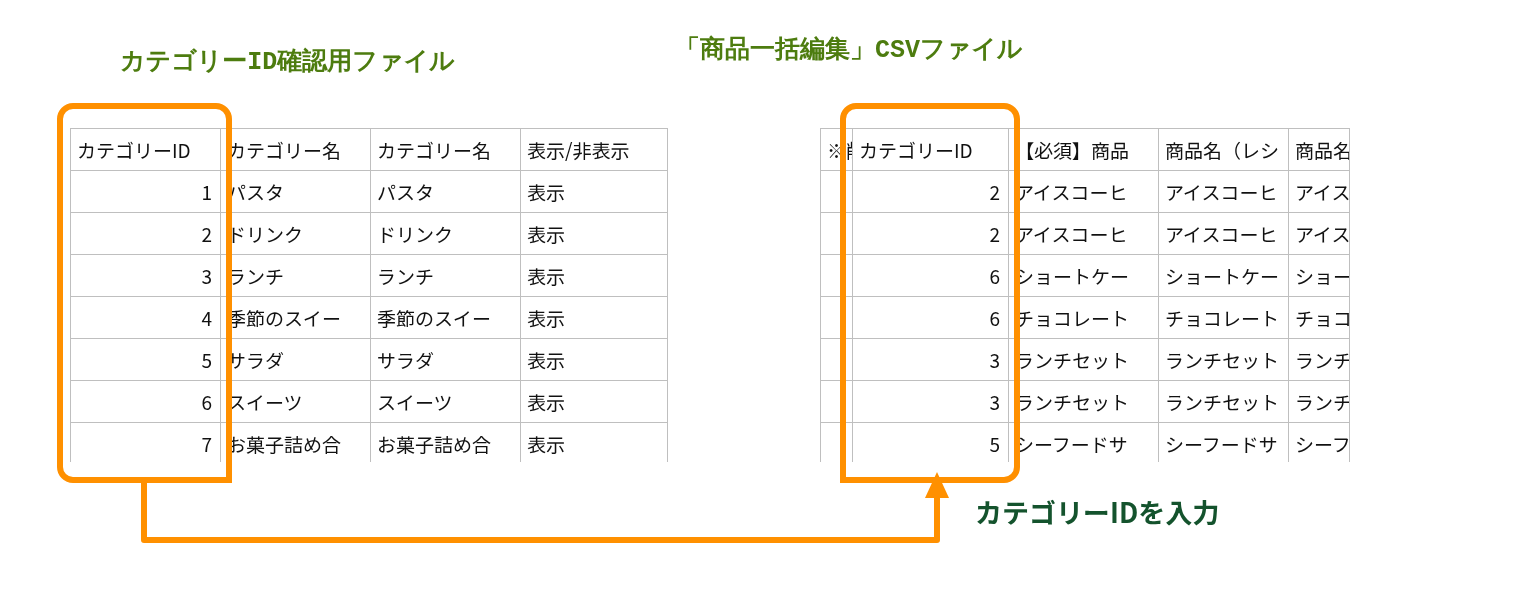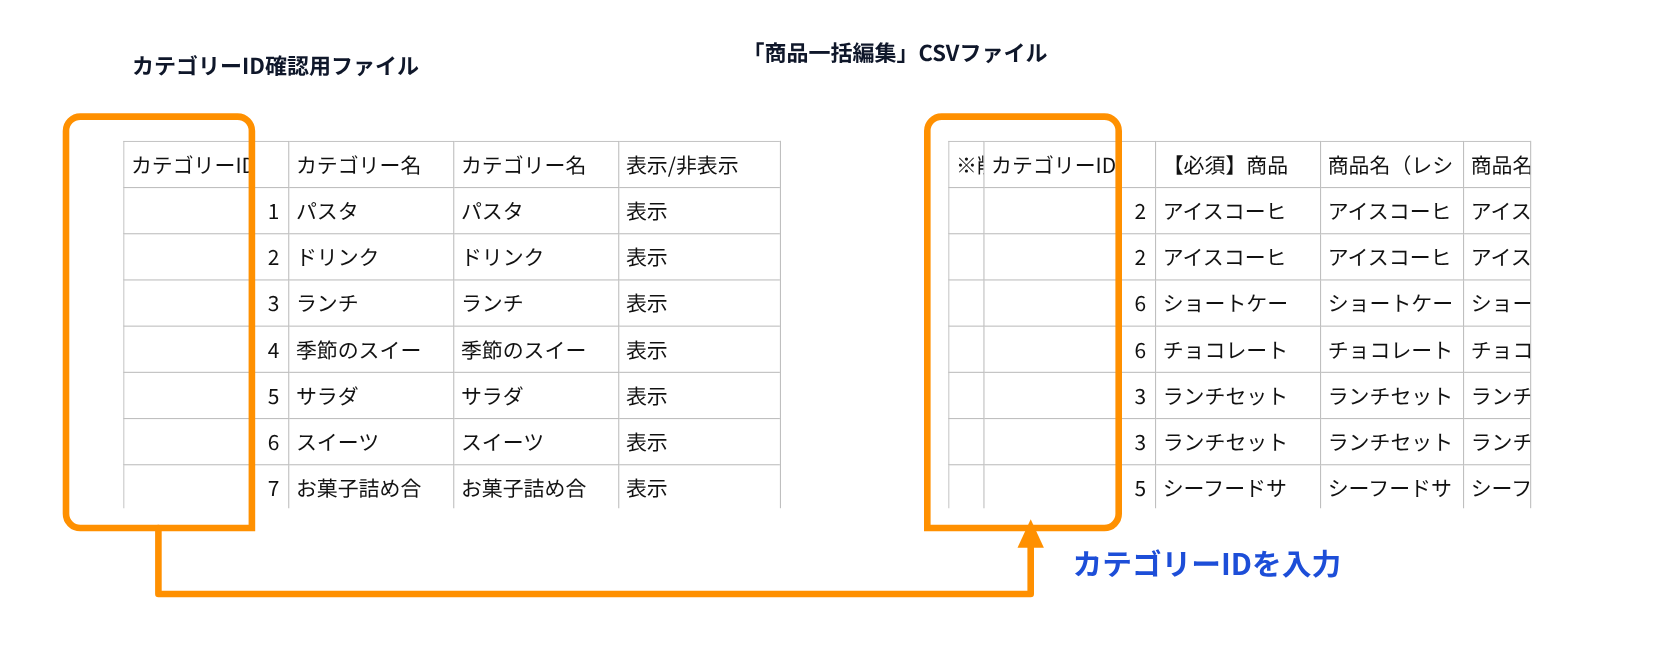--- a/index.html
+++ b/index.html
@@ -7,36 +7,36 @@
     width: 1520px;
     height: 599px;
     position: relative;
     font-family: "Hiragino Sans", "Hiragino Kaku Gothic ProN", "Noto Sans JP", sans-serif;
     background: #ffffff;
     overflow: hidden;
   }
 
   .title {
     position: absolute;
-    font-size: 20px;
+    font-size: 25px;
     font-weight: 700;
-    color: #0f172a;
+    color: #4d7c0f;
     white-space: nowrap;
+    font-family: Liberation Mono, monospace;
   }
   .title.left  { top: 44px; left: 120px; }
   .title.right { top: 32px; left: 675px; }
 
   .table-outer {
     position: absolute;
     top: 128px;
     height: 334px;
     overflow: hidden;
     background: #fff;
     border-right: 1px solid #bfbfbf;
-    margin-left: 42px;
   }
   .table-outer.left  { left: 70px;  width: 598px; }
   .table-outer.right { left: 820px; width: 530px; }
 
   table { border-collapse: collapse; width: 100%; table-layout: fixed; }
   th, td {
     border: 1px solid #bfbfbf;
     height: 42px;
     padding: 0 6px;
     text-align: left;
@@ -81,21 +81,21 @@
     height: 110px;
     pointer-events: none;
   }
 
   .callout {
     position: absolute;
     top: 492px;
     left: 975px;
     font-size: 27px;
     font-weight: 700;
-    color: #1d4ed8;
+    color: #14532d;
     white-space: nowrap;
   }
 </style>
 </head>
 <body>
 
 <div class="title left">カテゴリーID確認用ファイル</div>
 <div class="title right">「商品一括編集」CSVファイル</div>
 
 <div class="table-outer left">

